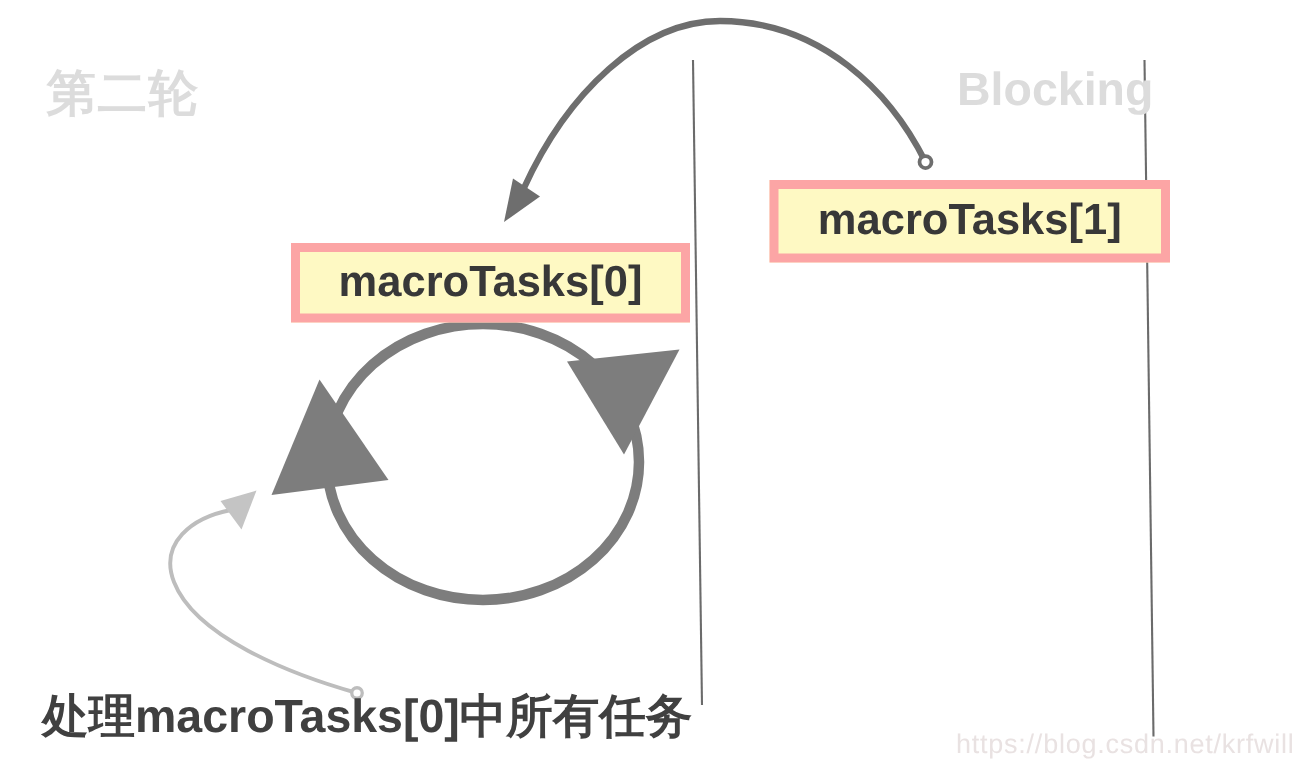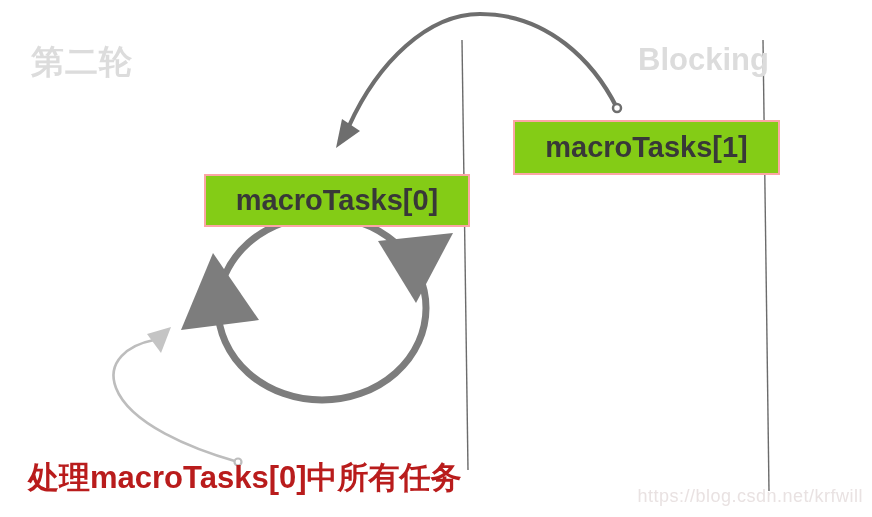--- a/index.html
+++ b/index.html
@@ -37,41 +37,40 @@
   }
   .blocking-label {
     left: 638px;
     top: 44px;
     font-size: 31px;
   }
   .process-label {
     left: 28px;
     top: 462px;
     font-size: 31px;
-    color: #b91c1c;
+    color: #404040;
   }
   .task-box {
     position: absolute;
     box-sizing: border-box;
-    background: #84cc16;
-    border: 2px solid #fca5a5;
+    background: #fef9c3;
+    border: 6px solid #fca5a5;
     display: flex;
     align-items: center;
     justify-content: center;
     font-weight: bold;
     font-size: 29px;
     color: #383838;
     white-space: nowrap;
   }
   .task-box-0 {
-    left: 204px;
+    left: 194px;
     top: 162px;
     width: 266px;
     height: 53px;
-    margin-top: 12px;
   }
   .task-box-1 {
     left: 513px;
     top: 120px;
     width: 267px;
     height: 55px;
   }
   .watermark {
     position: absolute;
     right: 9px;

